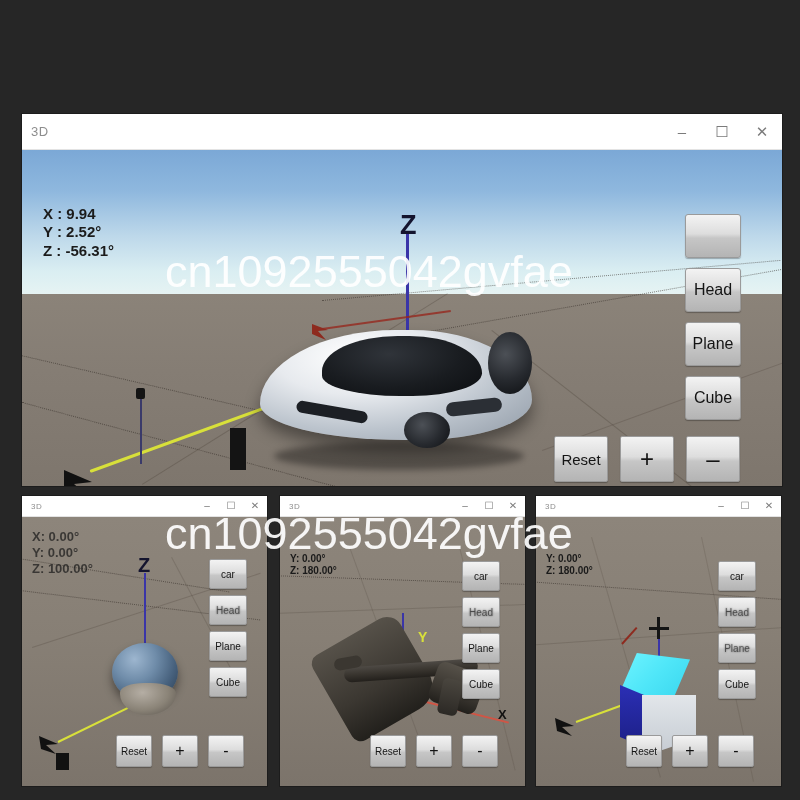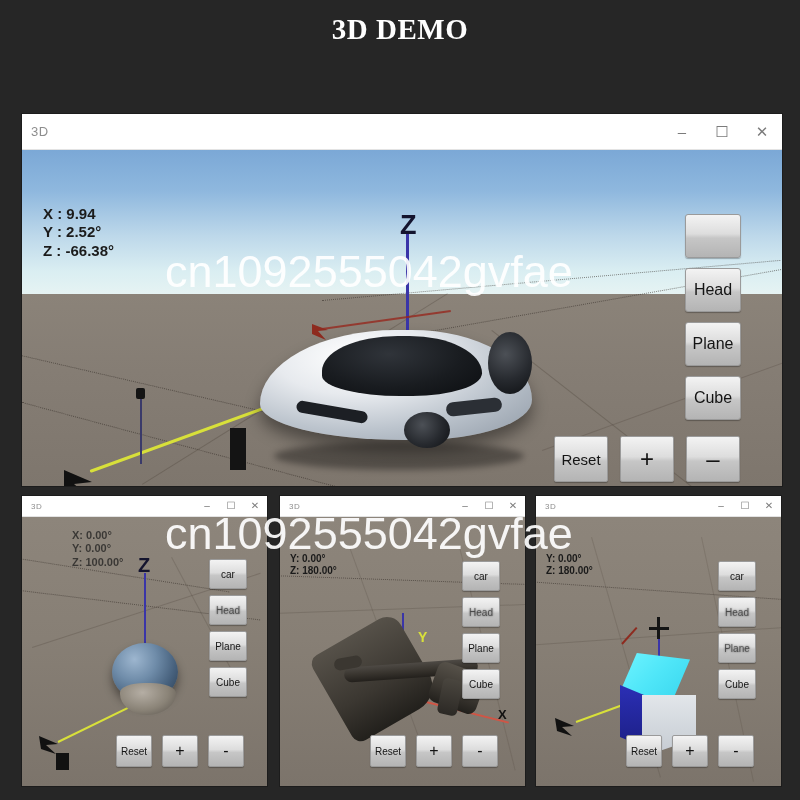--- a/index.html
+++ b/index.html
@@ -117,21 +117,20 @@
       linear-gradient(to bottom,#2b2fb5 0%,#1c1f86 100%); }
   .cube-right { position: absolute; background:
       linear-gradient(to bottom,#e2e6ea 0%,#c4cad1 100%); }
 </style>
 </head>
 <body>
 
 <div id="root">
 
   <div class="header">
-    <div class="header-title">3D DEMO</div>
   </div>
 
   <div class="win" id="main-window">
 
     <div class="titlebar">
       <div class="tb-title">3D</div>
       <div class="tb-ctrls">
         <div class="tb-btn">–</div>
         <div class="tb-btn">☐</div>
         <div class="tb-btn">✕</div>
@@ -171,21 +170,21 @@
       <div class="car-body" style="left:238px; top:180px; width:272px; height:110px;"></div>
       <div class="car-cockpit" style="left:300px; top:186px; width:160px; height:60px;"></div>
       <div class="car-wheel" style="left:466px; top:182px; width:44px; height:62px;"></div>
       <div class="car-wheel" style="left:382px; top:262px; width:46px; height:36px;"></div>
       <div style="position:absolute; left:274px; top:256px; width:72px; height:12px; background:#1c1f24; border-radius:6px; transform:rotate(10deg);"></div>
       <div style="position:absolute; left:424px; top:250px; width:56px; height:14px; background:#2b2f35; border-radius:7px; transform:rotate(-6deg);"></div>
 
       <div class="readout" style="left:21px; top:55px; font-size:15px;">
         <div>X : 9.94</div>
         <div>Y : 2.52°</div>
-        <div>Z : -66.38°</div>
+        <div>Z : -56.31°</div>
       </div>
 
       <div class="btn" style="left:663px; top:64px;  width:56px; height:44px; font-size:16px; border-radius:3px;"></div>
       <div class="btn" style="left:663px; top:118px; width:56px; height:44px; font-size:16px; border-radius:3px;">Head</div>
       <div class="btn" style="left:663px; top:172px; width:56px; height:44px; font-size:16px; border-radius:3px;">Plane</div>
       <div class="btn" style="left:663px; top:226px; width:56px; height:44px; font-size:16px; border-radius:3px;">Cube</div>
 
       <div class="btn" style="left:532px; top:286px; width:54px; height:46px; font-size:15px;">Reset</div>
       <div class="btn" style="left:598px; top:286px; width:54px; height:46px; font-size:24px;">+</div>
       <div class="btn" style="left:664px; top:286px; width:54px; height:46px; font-size:24px;">–</div>
@@ -215,21 +214,21 @@
 
       <div class="axis" style="left:36px; top:224px; width:120px; height:2px; background:#d8e03a; transform:rotate(-26deg);"></div>
       <svg style="position:absolute; left:16px; top:216px;" width="32" height="24">
         <polygon points="1,3 20,11 8,12 18,21 3,16" fill="#111"></polygon>
       </svg>
       <div style="position:absolute; left:34px; top:236px; width:13px; height:17px; background:#111;"></div>
 
       <div class="sphere" style="left:90px; top:126px; width:66px; height:58px;"></div>
       <div class="jaw" style="left:98px; top:166px; width:56px; height:32px;"></div>
 
-      <div class="readout small" style="left:10px; top:12px; font-size:11px; opacity:.72;margin-left:40px;">
+      <div class="readout small" style="left:10px; top:12px; font-size:13px; opacity:.72;">
         <div>X: 0.00°</div>
         <div>Y: 0.00°</div>
         <div>Z: 100.00°</div>
       </div>
 
       <div class="btn" style="left:187px; top:42px;  width:38px; height:30px; font-size:10px;">car</div>
       <div class="btn blur" style="left:187px; top:78px;  width:38px; height:30px; font-size:10px;">Head</div>
       <div class="btn" style="left:187px; top:114px; width:38px; height:30px; font-size:10px;">Plane</div>
       <div class="btn" style="left:187px; top:150px; width:38px; height:30px; font-size:10px;">Cube</div>
 

